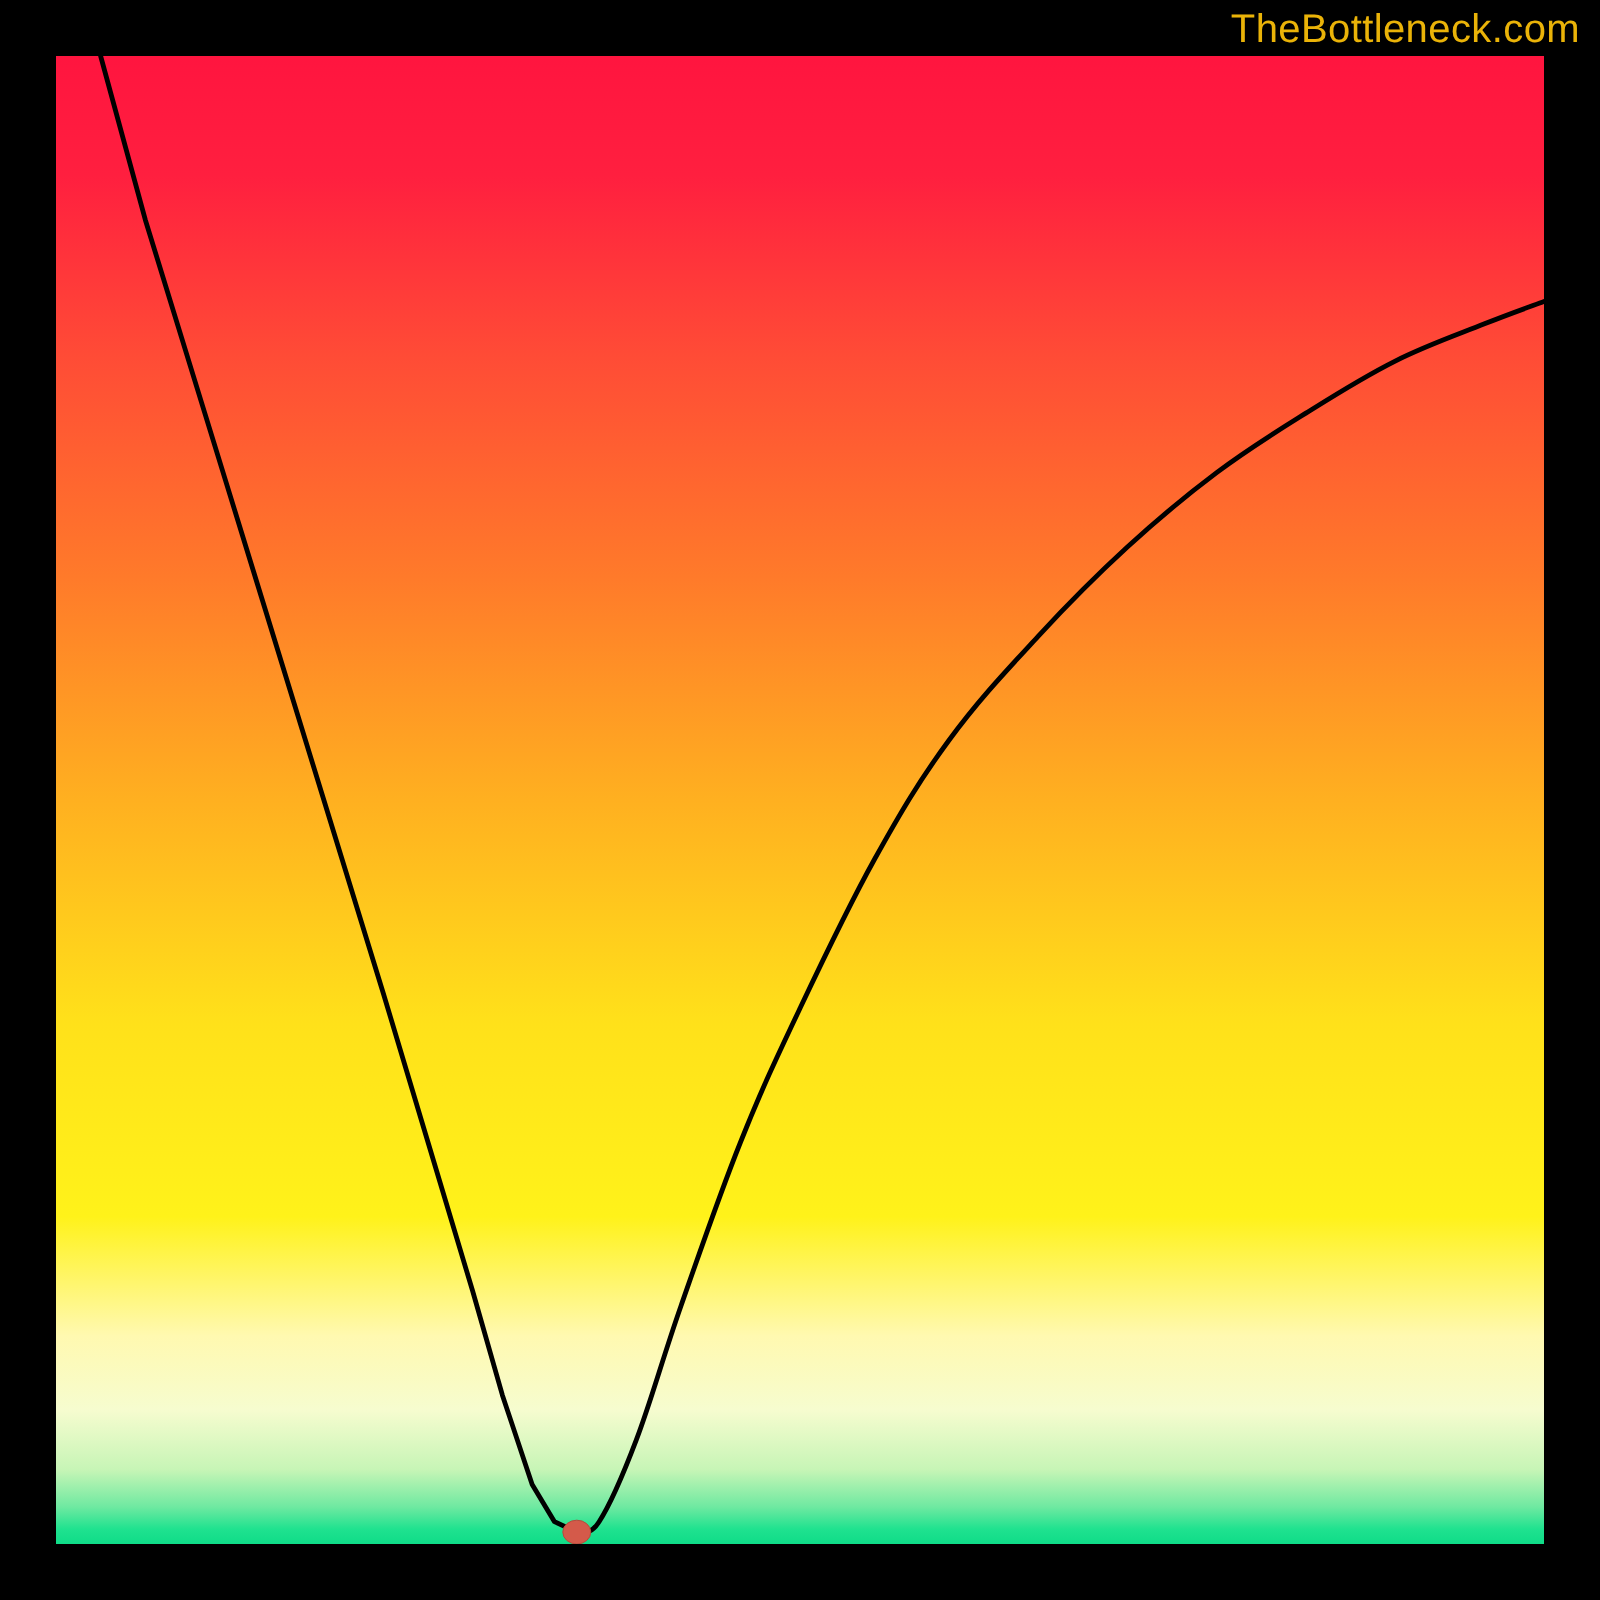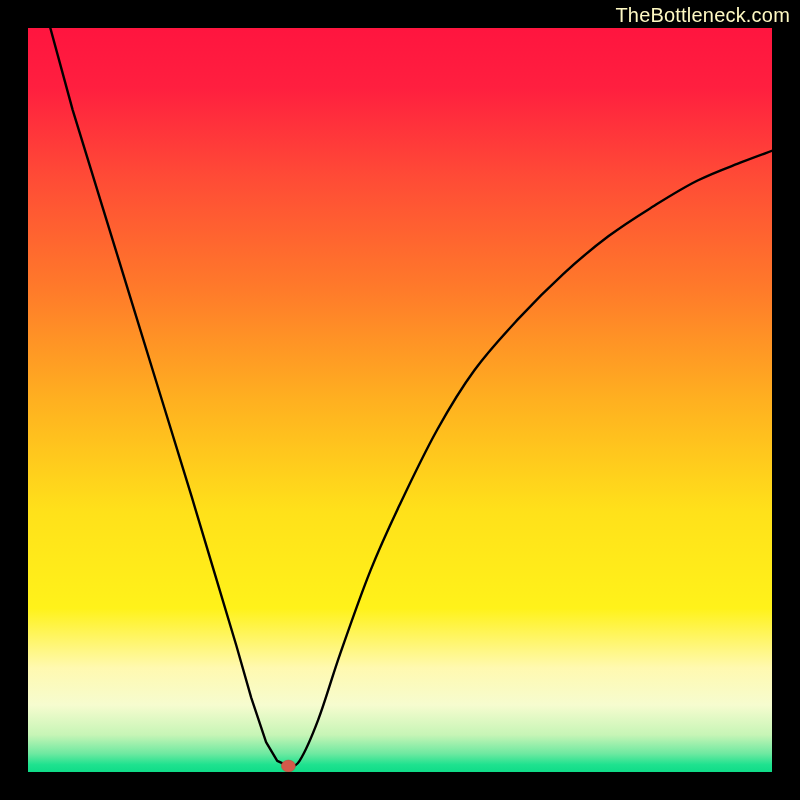--- a/index.html
+++ b/index.html
@@ -23,21 +23,21 @@
     position: absolute;
     left: 0;
     top: 0;
     width: 744px;
     height: 744px;
   }
   .watermark {
     position: absolute;
     top: 4px;
     right: 10px;
-    color: #fef9c3;
+    color: #eab308;
     font-size: 20px;
     font-weight: 500;
     letter-spacing: 0.2px;
   }
   svg { display: block; }
 </style>
 </head>
 <body>
 
 <div class="frame">

